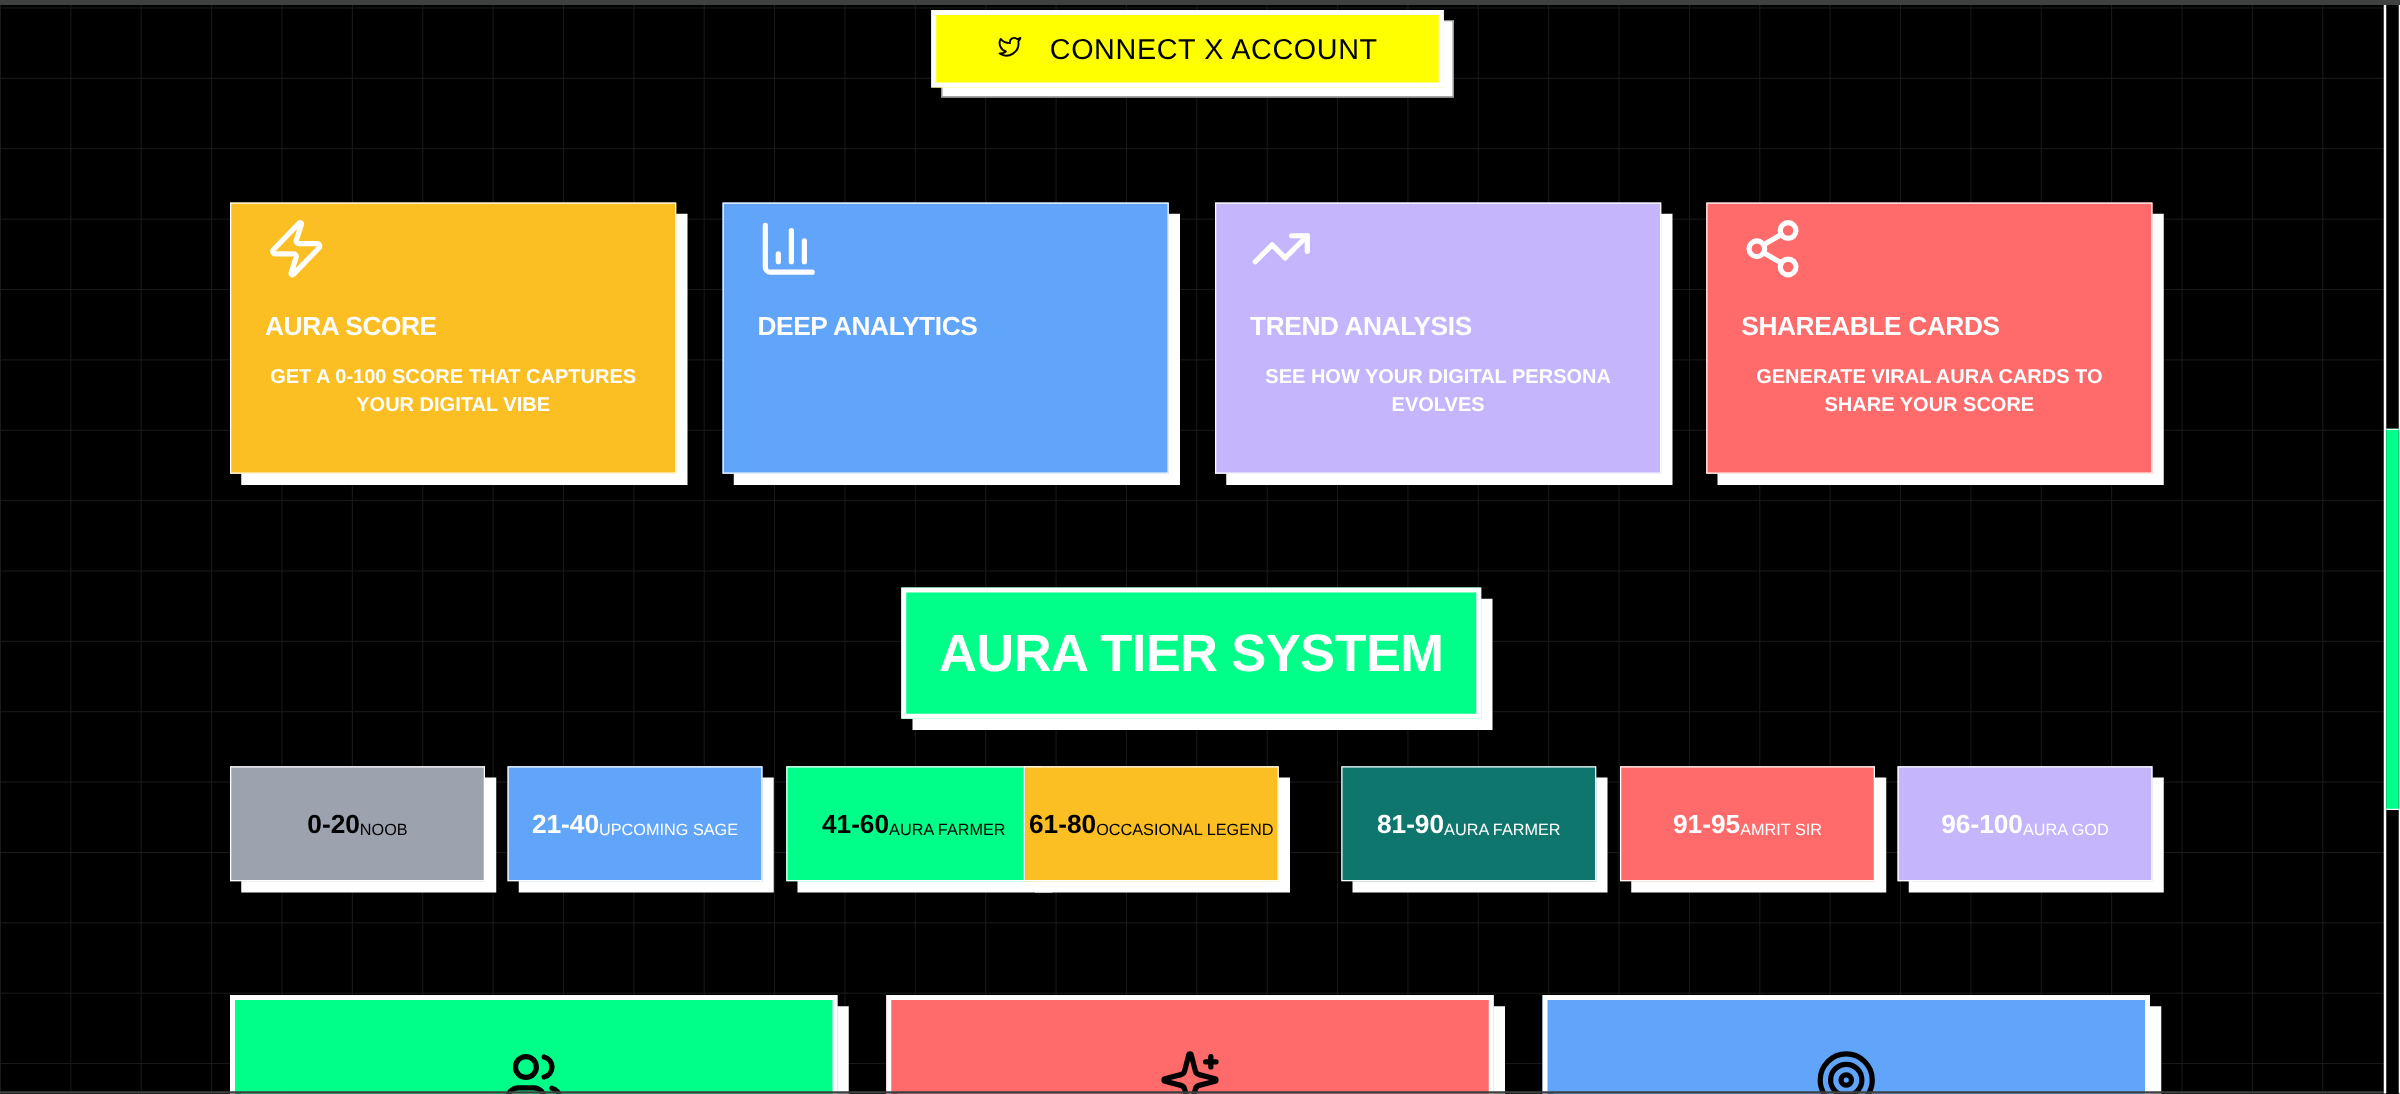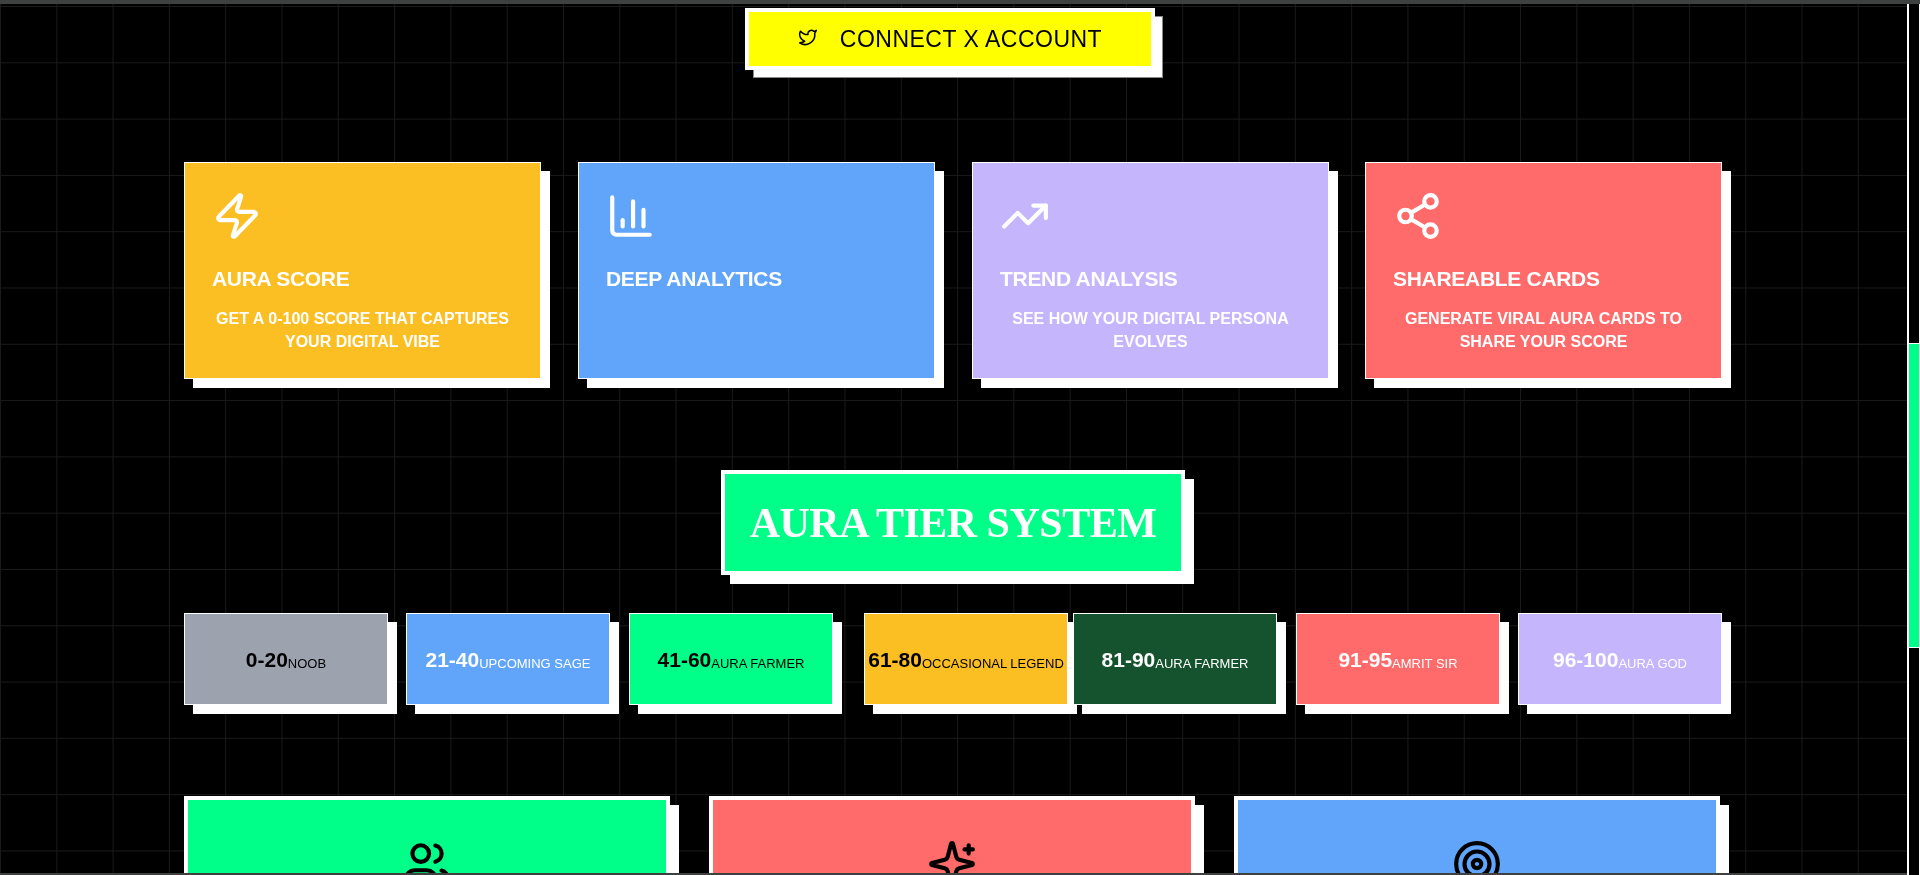--- a/index.html
+++ b/index.html
@@ -26,34 +26,34 @@
     display: flex; align-items: center; justify-content: center; gap: 22px;
     color: #000; font-size: 23px; letter-spacing: 0.5px; cursor: pointer;
   }
   .connect-btn svg { width: 20px; height: 20px; }
 
   
   .card { position: absolute; top: 162px; width: 357px; height: 217px; }
   .card .shadow { position: absolute; left: 9px; top: 9px; width: 100%; height: 100%; background: #fff; }
   .card .face {
     position: absolute; left: 0; top: 0; width: 100%; height: 100%;
-    border: 1px solid #fff; padding: 28px 27px; color: #fff;
+    border: 1px solid #fff; padding: 11px 27px; color: #fff;
   }
   .card .icon { width: 50px; height: 50px; display: block; }
   .card .title { margin-top: 26px; font-size: 21px; font-weight: 700; letter-spacing: -0.3px; }
   .card .desc { margin-top: 16px; font-size: 16px; font-weight: 700; line-height: 23px; text-align: center; }
 
   
   .tier-title-wrap { position: absolute; left: 721px; top: 470px; width: 464px; height: 105px; }
   .tier-title-wrap .shadow { position: absolute; left: 9px; top: 9px; width: 100%; height: 100%; background: #fff; }
   .tier-title {
     position: absolute; left: 0; top: 0; width: 100%; height: 100%;
     background: #00ff88; border: 4px solid #fff;
     display: flex; align-items: center; justify-content: center;
-    color: #fff; font-size: 42px; font-weight: 900; letter-spacing: -0.5px; font-family: Liberation Serif, serif;
+    color: #fff; font-size: 42px; font-weight: 900; letter-spacing: -0.5px;
   }
 
   
   .tier { position: absolute; top: 613px; width: 204px; height: 92px; }
   .tier .shadow { position: absolute; left: 9px; top: 9px; width: 100%; height: 100%; background: #fff; }
   .tier .face {
     position: absolute; left: 0; top: 0; width: 100%; height: 100%;
     border: 1px solid #fff;
     display: flex; flex-direction: row; align-items: center; justify-content: center;
   }
@@ -160,30 +160,30 @@
     <div class="name">UPCOMING SAGE</div>
   </div>
 </div>
 <div class="tier" style="left:629px">
   <div class="shadow"></div>
   <div class="face" style="background:#00ff88;color:#000">
     <div class="range">41-60</div>
     <div class="name">AURA FARMER</div>
   </div>
 </div>
-<div class="tier" style="left:864px">
+<div class="tier" style="left:819px">
   <div class="shadow"></div>
   <div class="face" style="background:#fbbf24;color:#000">
     <div class="range">61-80</div>
     <div class="name">OCCASIONAL LEGEND</div>
   </div>
 </div>
 <div class="tier" style="left:1073px">
   <div class="shadow"></div>
-  <div class="face" style="background:#14532d;color:#fff">
+  <div class="face" style="background:#0f766e;color:#fff">
     <div class="range">81-90</div>
     <div class="name">AURA FARMER</div>
   </div>
 </div>
 <div class="tier" style="left:1296px">
   <div class="shadow"></div>
   <div class="face" style="background:#ff6b6b;color:#fff">
     <div class="range">91-95</div>
     <div class="name">AMRIT SIR</div>
   </div>

